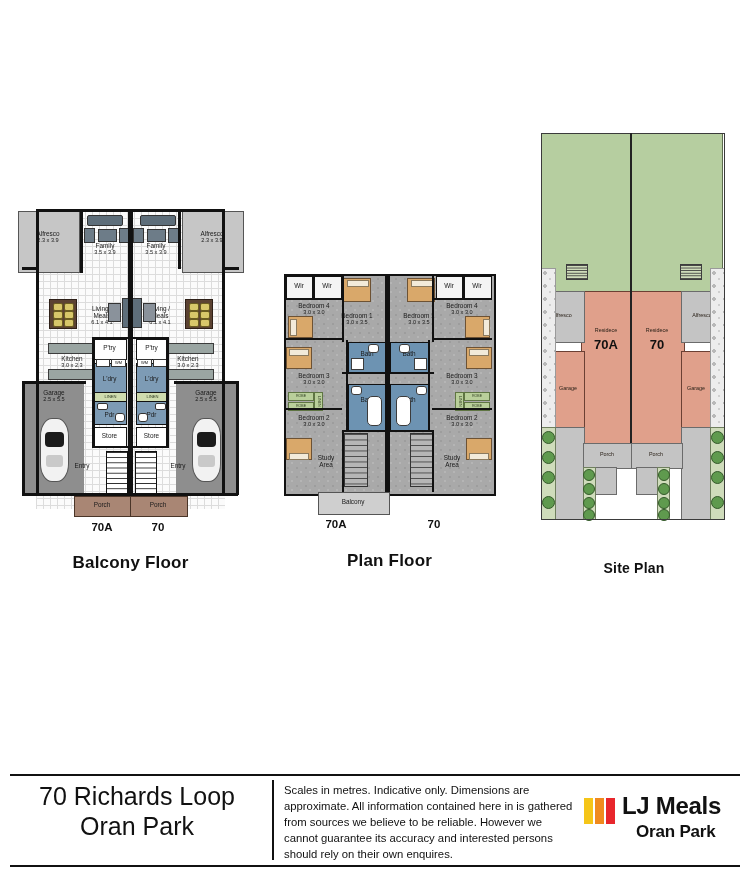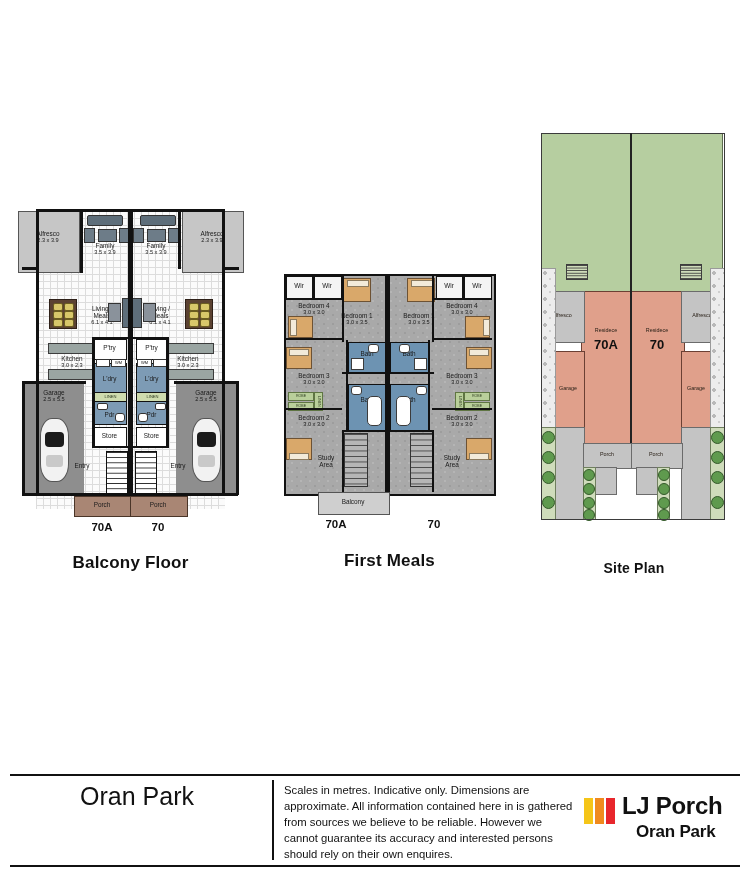--- a/index.html
+++ b/index.html
@@ -452,21 +452,21 @@
   <div class="wall" style="left:152px;top:72px;width:2px;height:92px;"></div>
   <div class="wall" style="left:66px;top:162px;width:46px;height:2px;"></div>
   <div class="wall" style="left:112px;top:162px;width:46px;height:2px;"></div>
   <div class="wall" style="left:66px;top:164px;width:2px;height:60px;"></div>
   <div class="wall" style="left:156px;top:164px;width:2px;height:60px;"></div>
 
   <div class="unit-tag" style="left:32px;top:250px;width:56px;">70A</div>
   <div class="unit-tag" style="left:130px;top:250px;width:56px;">70</div>
 </div>
 
-<div class="plan-title" style="left:276px;top:551px;width:227px;">First Meals</div>
+<div class="plan-title" style="left:276px;top:551px;width:227px;">Plan Floor</div>
 
 <div id="site-plan">
 
   <div class="abs lawn" style="left:8px;top:0px;width:90px;height:158px;"></div>
   <div class="abs lawn" style="left:98px;top:0px;width:90px;height:158px;"></div>
 
   <div class="hatch" style="left:33px;top:131px;width:20px;height:14px;"></div>
   <div class="hatch" style="left:147px;top:131px;width:20px;height:14px;"></div>
 
   <div class="abs residence" style="left:48px;top:158px;width:50px;height:152px;"></div>
@@ -528,29 +528,30 @@
   <div class="abs" style="left:97px;top:0px;width:2px;height:310px;background:#222;"></div>
 </div>
 
 <div class="plan-title" style="left:533px;top:560px;width:202px;font-size:14px;">Site Plan</div>
 
 <div id="footer">
   <div id="footer-rule-top"></div>
   <div id="footer-rule-bot"></div>
 
   <div id="addr">
+    <div>70 Richards Loop</div>
     <div>Oran Park</div>
   </div>
 
   <div id="vdiv"></div>
 
   <div id="disclaimer">Scales in metres. Indicative only. Dimensions are approximate. All information contained here in is gathered from sources we believe to be reliable. However we cannot guarantee its accuracy and interested persons should rely on their own enquires.</div>
 
   <div id="logo">
     <div id="logo-bars">
       <i style="background:#f5c518"></i>
         <i style="background:#f08a1e"></i>
         <i style="background:#e8262c"></i>
     </div>
-    <div id="logo-name">LJ Porch</div>
+    <div id="logo-name">LJ Meals</div>
     <div id="logo-sub">Oran Park</div>
   </div>
 </div>
 
 </body></html>

